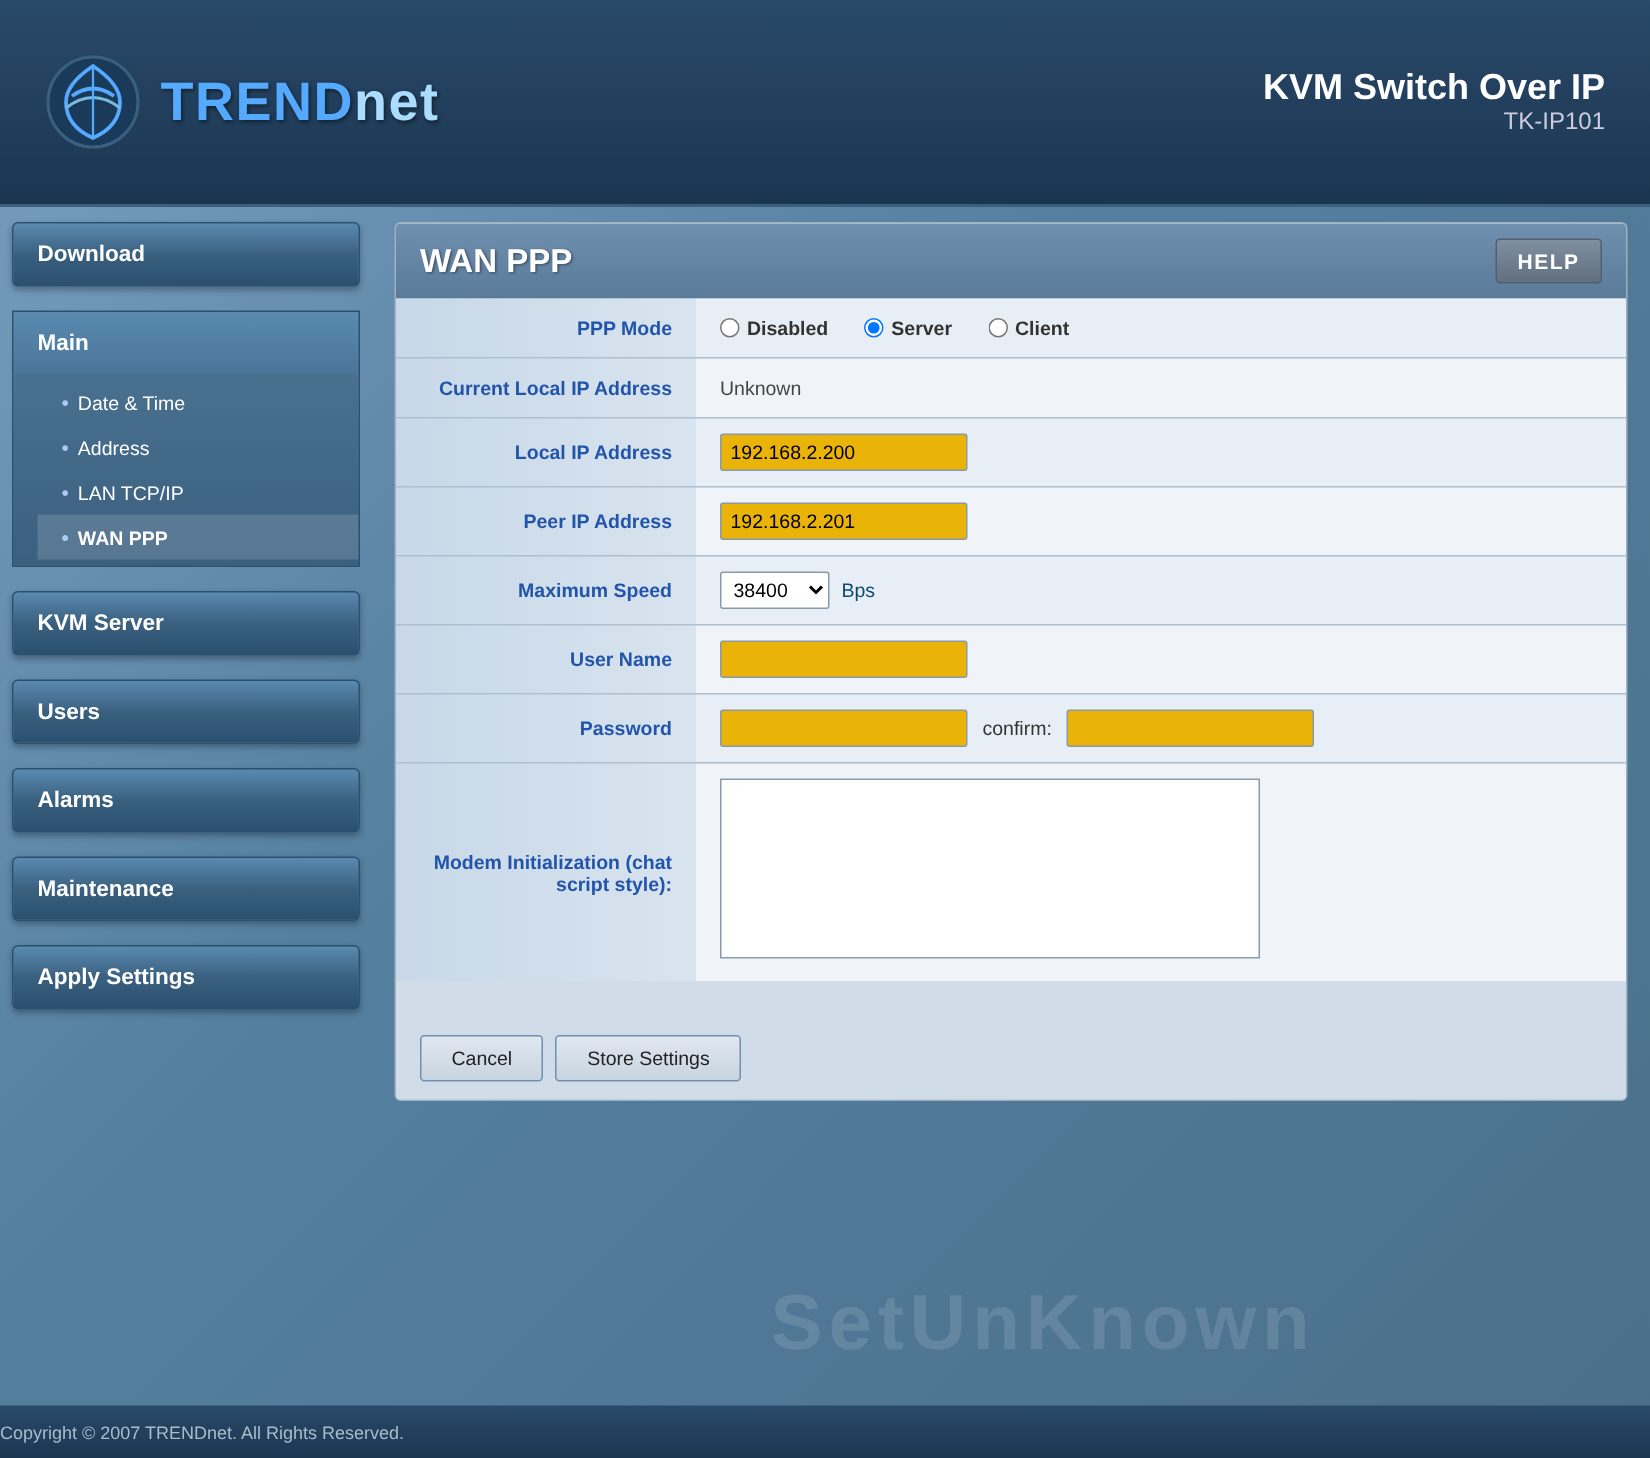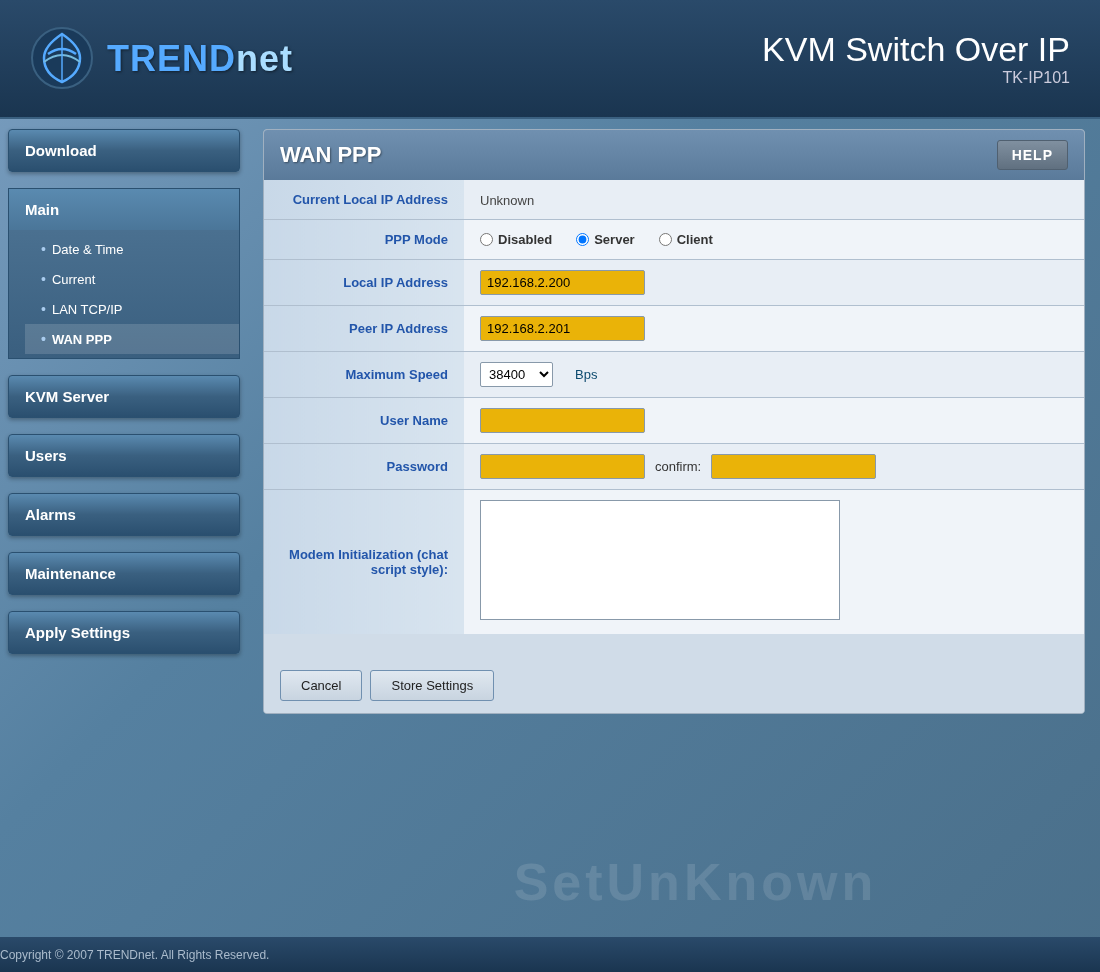--- a/index.html
+++ b/index.html
@@ -8,21 +8,21 @@
       height: 972px;
       background: linear-gradient(135deg, #7a9ec0 0%, #5580a0 40%, #4a6f8a 100%);
       font-family: Arial, sans-serif;
       overflow: hidden;
       position: relative;
     }
 
     
     .header {
       width: 100%;
-      height: 119px;
+      height: 138px;
       background: linear-gradient(180deg, #2a4a6a 0%, #1a3550 100%);
       display: flex;
       align-items: center;
       justify-content: space-between;
       padding: 0 30px;
       border-bottom: 2px solid #3a6080;
     }
     .logo-area {
       display: flex;
       align-items: center;
@@ -40,22 +40,22 @@
       text-shadow: 1px 1px 3px rgba(0,0,0,0.5);
     }
     .logo-text span {
       color: #5af;
     }
     .device-info {
       text-align: right;
     }
     .device-title {
       color: white;
-      font-size: 34px;
-      font-weight: normal;
+      font-size: 24px;
+      font-weight: bold;
     }
     .device-model {
       color: #ccd;
       font-size: 16px;
       text-align: right;
     }
 
     
     .main-layout {
       display: flex;
@@ -217,21 +217,21 @@
       font-size: 13px;
       background: #eab308;
       border-radius: 2px;
       width: 165px;
     }
 
     
     .speed-area {
       display: flex;
       align-items: center;
-      gap: 22px;
+      gap: 8px;
     }
     .speed-select {
       border: 1px solid #8899aa;
       padding: 3px 4px;
       font-size: 13px;
       background: white;
       border-radius: 2px;
     }
     .bps-label {
       font-size: 13px;
@@ -346,21 +346,21 @@
   <div class="sidebar">
     <button class="sidebar-btn">Download</button>
 
     <div class="sidebar-section">
       <div class="sidebar-section-header">Main</div>
       <div class="sidebar-section-items">
         <div class="sidebar-sub-item">
           <span>Date &amp; Time</span>
         </div>
         <div class="sidebar-sub-item">
-          <span>Current</span>
+          <span>Address</span>
         </div>
         <div class="sidebar-sub-item">
           <span>LAN TCP/IP</span>
         </div>
         <div class="sidebar-sub-item active">
           <span>WAN PPP</span>
         </div>
       </div>
     </div>
 
@@ -376,47 +376,47 @@
 
       <div class="content-header">
         <span class="content-title">WAN PPP</span>
         <button class="help-btn">HELP</button>
       </div>
 
       <table class="form-table">
 
         <tbody>
             <tr class="form-row">
-          <td class="form-label-cell">Current Local IP Address</td>
-          <td class="form-value-cell">
-            <span class="unknown-text">Unknown</span>
-          </td>
-        </tr>
-
-        <tr class="form-row">
           <td class="form-label-cell">PPP Mode</td>
           <td class="form-value-cell">
             <div class="ppp-mode-options">
               <label class="radio-option">
                 <input type="radio" name="ppp_mode" value="Disabled" style="">
                 <span>Disabled</span>
               </label>
               <label class="radio-option">
                 <input type="radio" name="ppp_mode" value="Server" checked="" style="">
                 <span>Server</span>
               </label>
               <label class="radio-option">
                 <input type="radio" name="ppp_mode" value="Client" style="">
                 <span>Client</span>
               </label>
             </div>
           </td>
         </tr>
 
         <tr class="form-row">
+          <td class="form-label-cell">Current Local IP Address</td>
+          <td class="form-value-cell">
+            <span class="unknown-text">Unknown</span>
+          </td>
+        </tr>
+
+        <tr class="form-row">
           <td class="form-label-cell">Local IP Address</td>
           <td class="form-value-cell">
             <input type="text" class="text-input" value="192.168.2.200" style="">
           </td>
         </tr>
 
         <tr class="form-row">
           <td class="form-label-cell">Peer IP Address</td>
           <td class="form-value-cell">
             <input type="text" class="text-input" value="192.168.2.201" style="">

